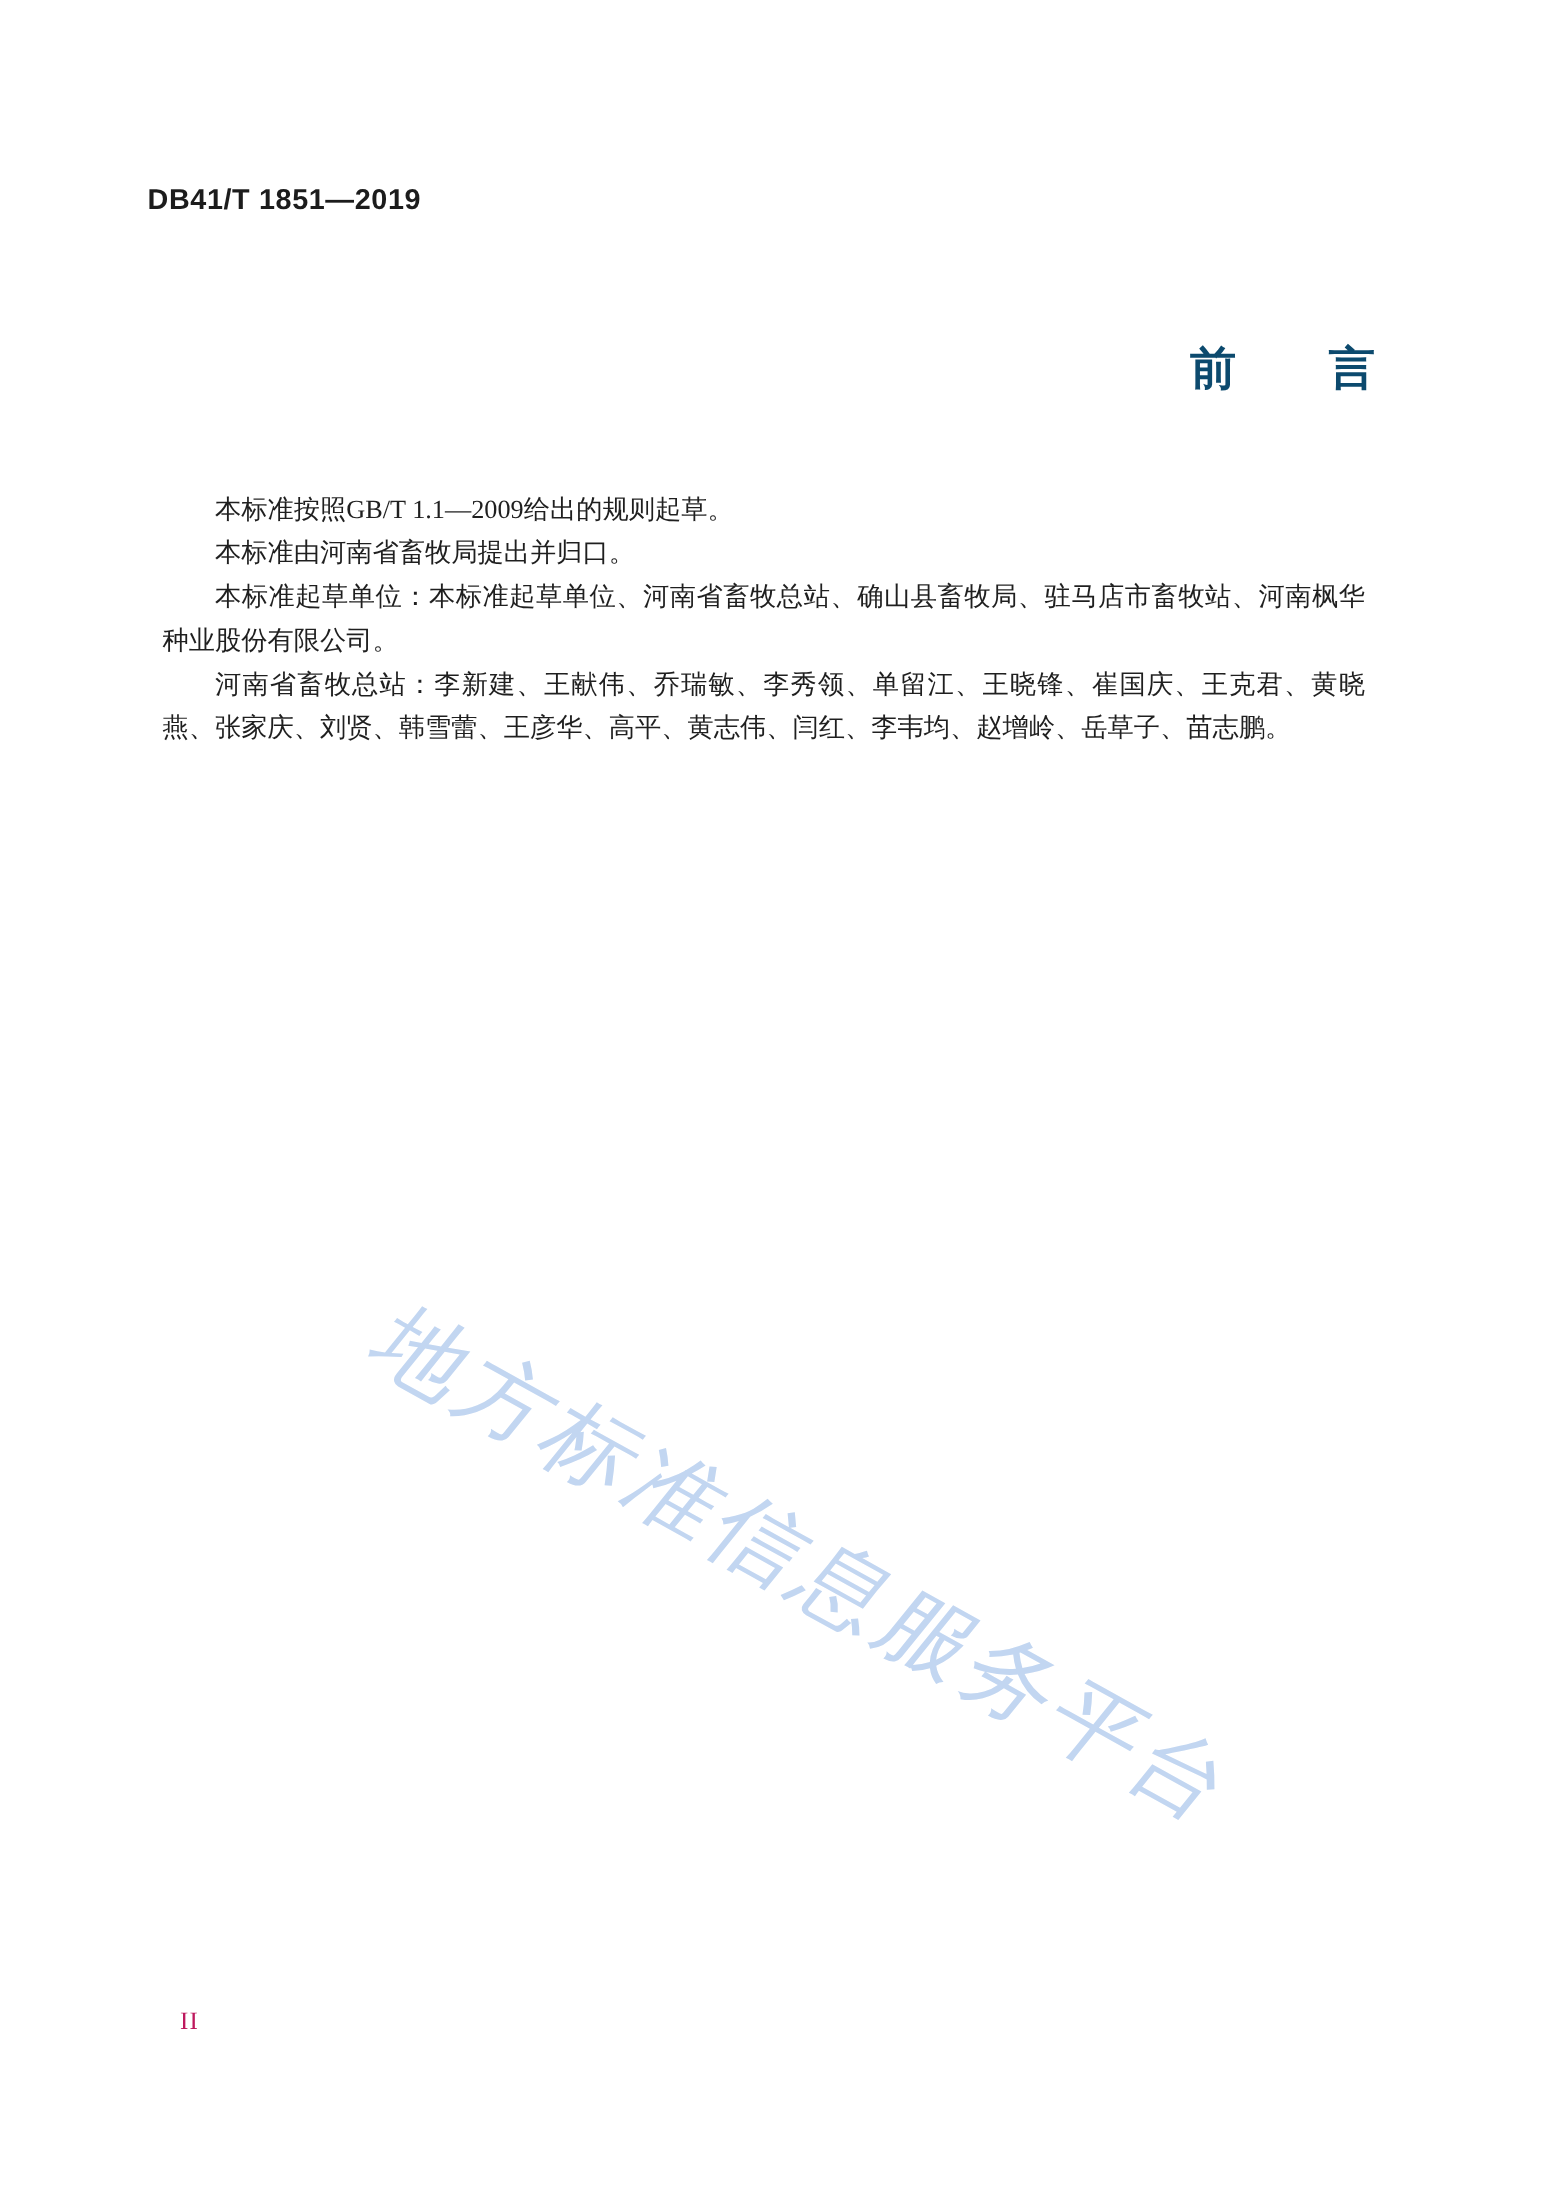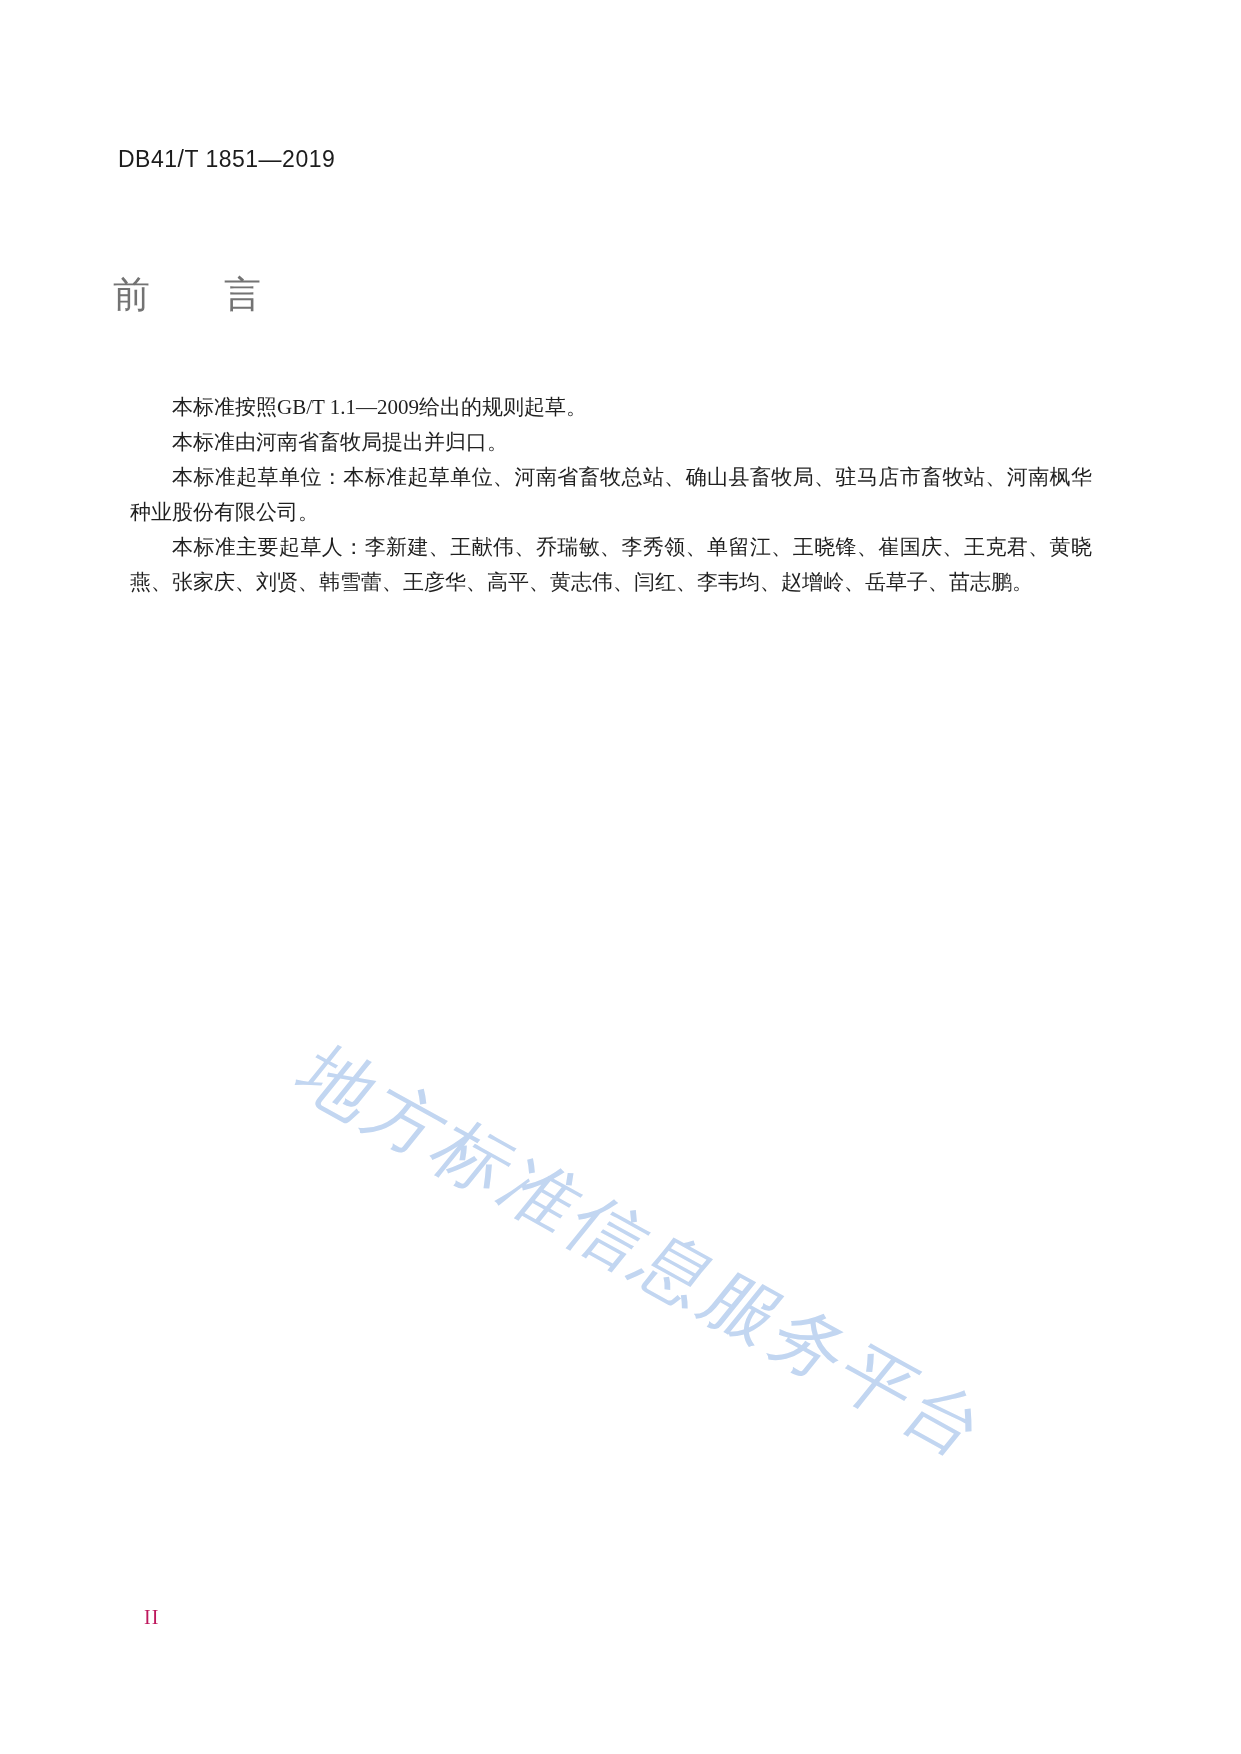--- a/index.html
+++ b/index.html
@@ -15,36 +15,36 @@
     overflow: hidden;
     font-family: "Liberation Serif", "DejaVu Serif", serif;
     color: #1a1a1a;
   }
   .std-number {
     position: absolute;
     left: 118px;
     top: 146px;
     font-family: "Liberation Sans", "DejaVu Sans", sans-serif;
     font-size: 23px;
-    font-weight: 400;
+    font-weight: 700;
     letter-spacing: 0.5px;
     color: #1c1c1c;
     white-space: nowrap;
   }
   .doc-title {
     position: absolute;
     left: 113px;
     top: 272px;
     width: 987px;
-    text-align: left;
+    text-align: right;
     font-family: "Liberation Sans", "DejaVu Sans", sans-serif;
-    font-weight: 400;
+    font-weight: 700;
     font-size: 37px;
     line-height: 46px;
-    color: #737373;
+    color: #0c4a6e;
     white-space: pre;
   }
   .body-text {
     position: absolute;
     left: 113px;
     top: 390px;
     width: 962px;
     font-size: 21px;
     line-height: 35px;
     text-align: justify;
@@ -87,18 +87,18 @@
   <div class="watermark" style="color: rgb(194, 214, 241);">地方标准信息服务平台</div>
 
   <div class="std-number">DB41/T 1851—2019</div>
 
   <div class="doc-title">前　　言</div>
 
   <div class="body-text">
     <p>本标准按照GB/T 1.1—2009给出的规则起草。</p>
     <p>本标准由河南省畜牧局提出并归口。</p>
     <p>本标准起草单位：本标准起草单位、河南省畜牧总站、确山县畜牧局、驻马店市畜牧站、河南枫华种业股份有限公司。</p>
-    <p>本标准主要起草人：李新建、王献伟、乔瑞敏、李秀领、单留江、王晓锋、崔国庆、王克君、黄晓燕、张家庆、刘贤、韩雪蕾、王彦华、高平、黄志伟、闫红、李韦均、赵增岭、岳草子、苗志鹏。</p>
+    <p>河南省畜牧总站：李新建、王献伟、乔瑞敏、李秀领、单留江、王晓锋、崔国庆、王克君、黄晓燕、张家庆、刘贤、韩雪蕾、王彦华、高平、黄志伟、闫红、李韦均、赵增岭、岳草子、苗志鹏。</p>
   </div>
 
   <div class="page-number">II</div>
 
 </div>
 
 </body></html>

